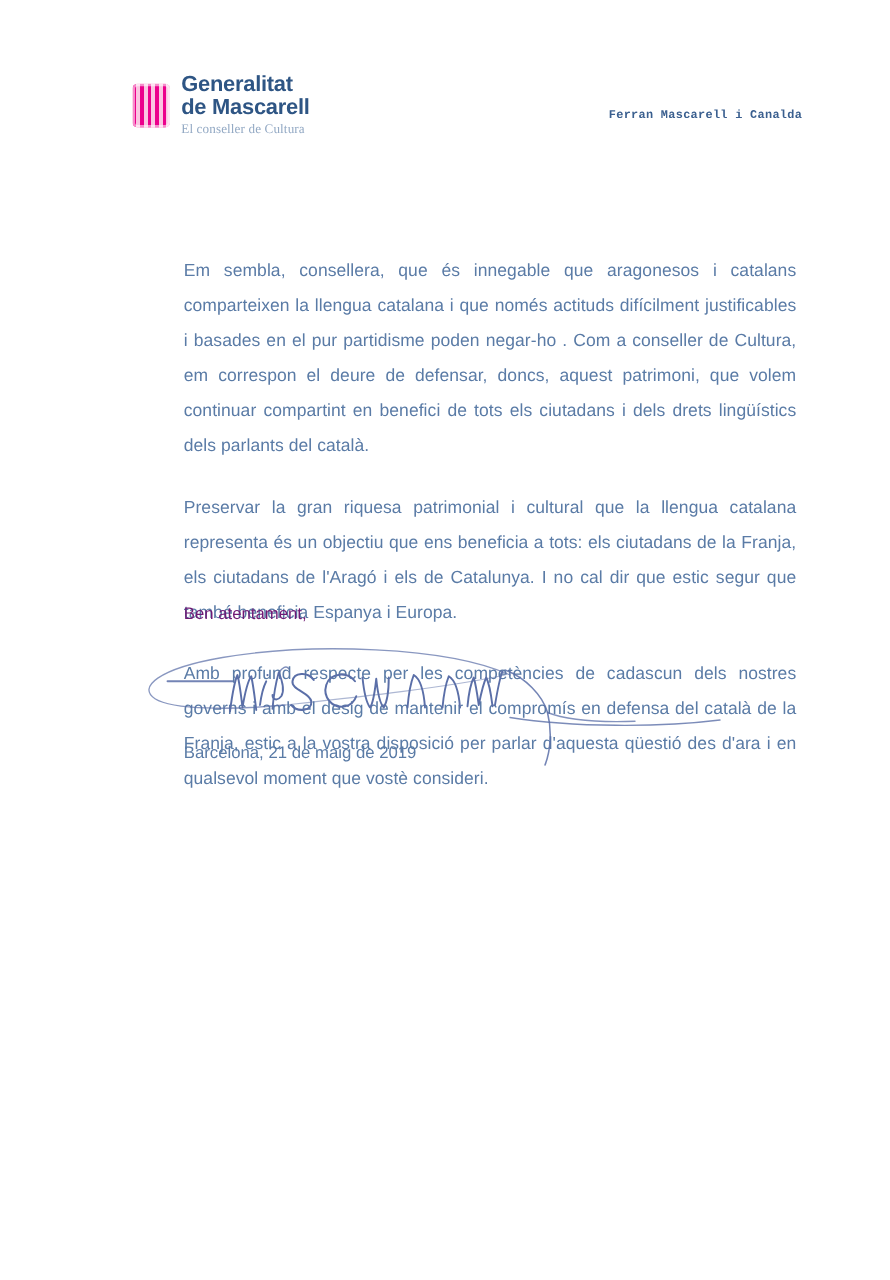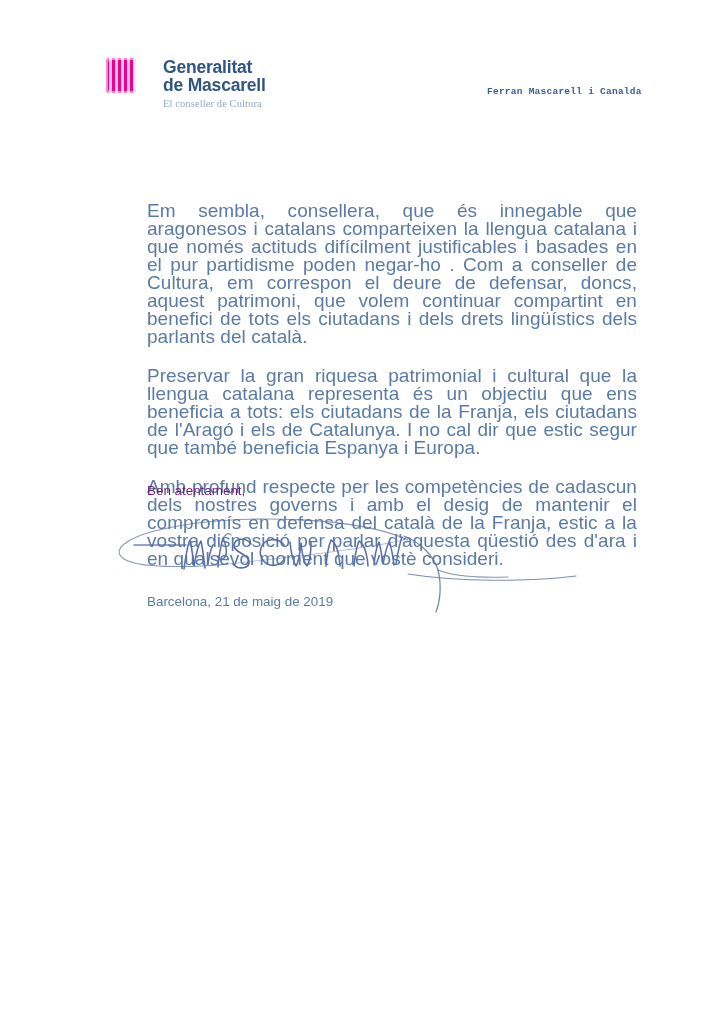--- a/index.html
+++ b/index.html
@@ -22,22 +22,22 @@
     inset: 0;
     background: #ffffff;
   }
 
   
   .letterhead {
     position: absolute;
     left: 106px;
     top: 58px;
     display: flex;
-    align-items: flex-start;
-    gap: 27px;
+    align-items: center;
+    gap: 9px;
   }
 
   .senyera {
     width: 30px;
     height: 35px;
     border-radius: 4px;
     overflow: hidden;
     flex: 0 0 auto;
     position: relative;
     background: #f9b8d8;
@@ -94,22 +94,22 @@
 
   
   .body-block {
     position: absolute;
     left: 147px;
     top: 202px;
     width: 490px;
   }
 
   .para {
-    font-size: 19px;
-    line-height: 18px;
+    font-size: 14px;
+    line-height: 28px;
     color: #5a7ba6;
     text-align: justify;
     text-justify: inter-word;
     margin: 0 0 21px 0;
     letter-spacing: 0.05px;
   }
   .para:last-child { margin-bottom: 0; }
 
   .closing {
     position: absolute;

